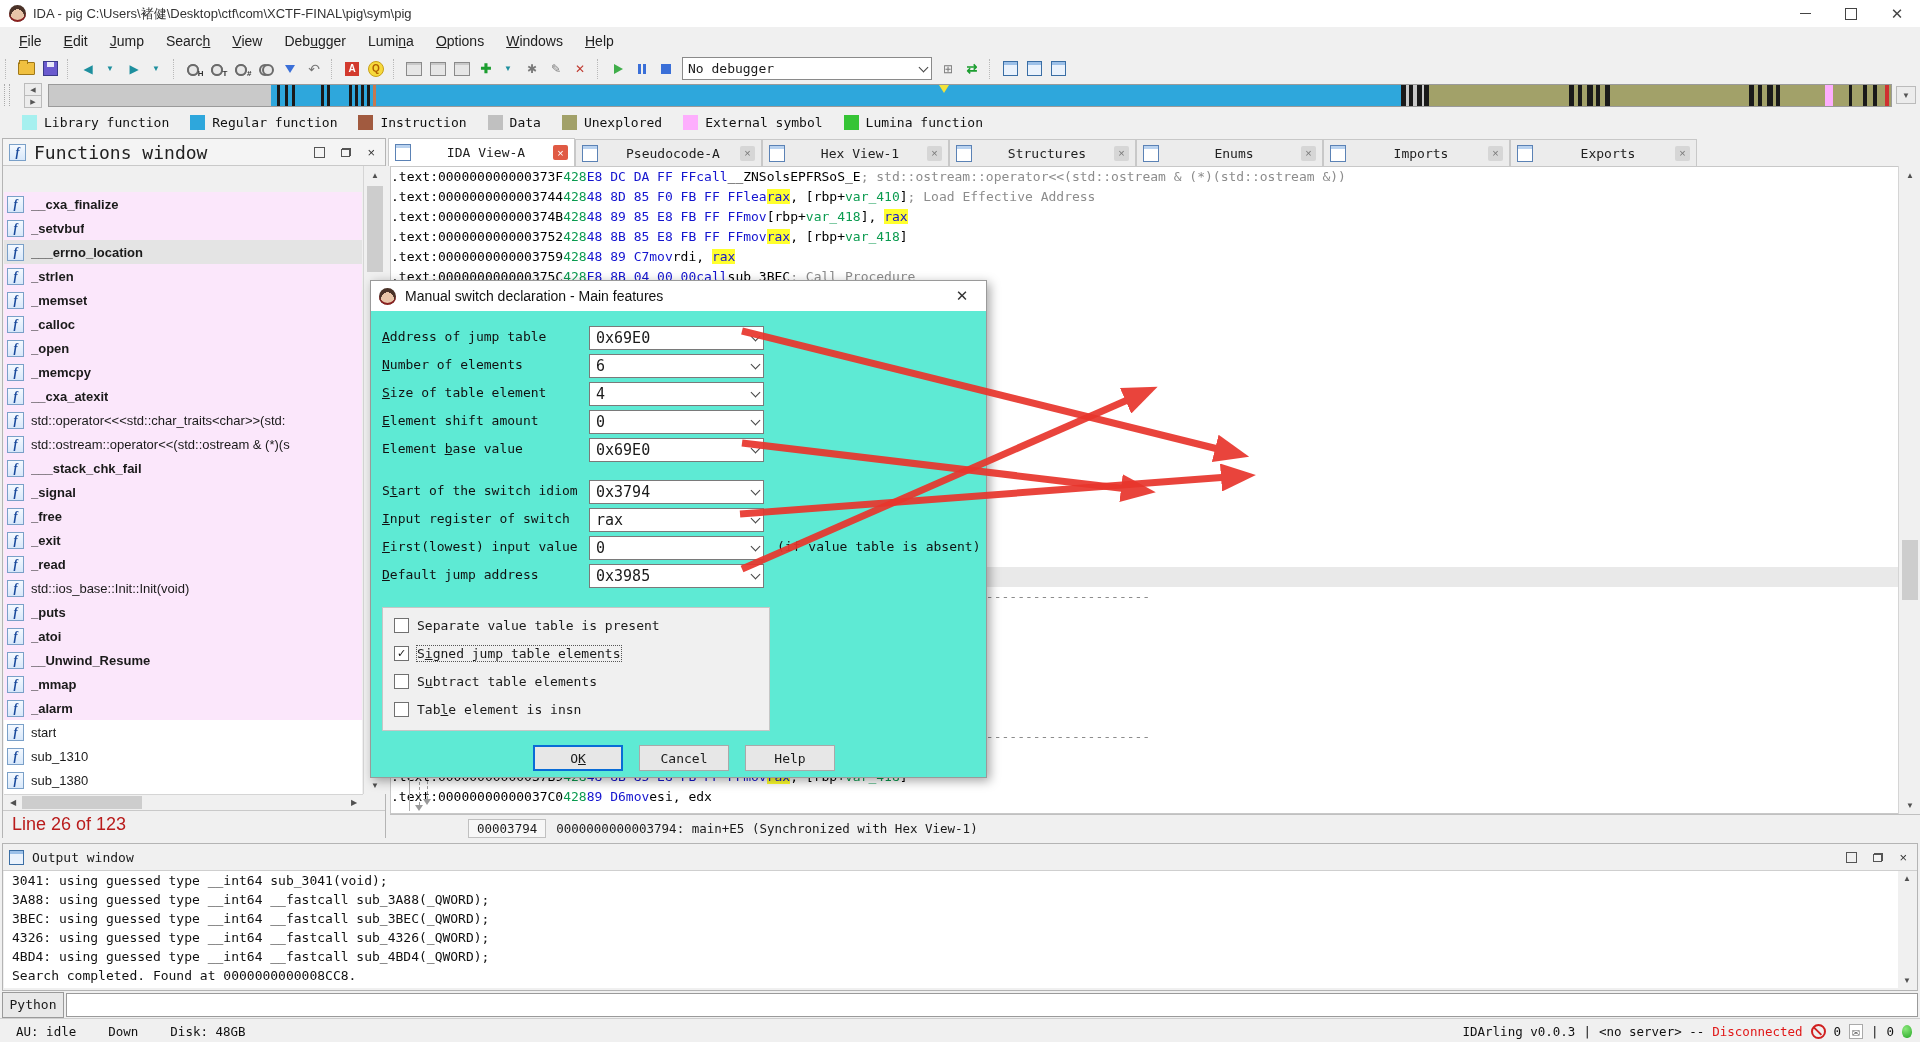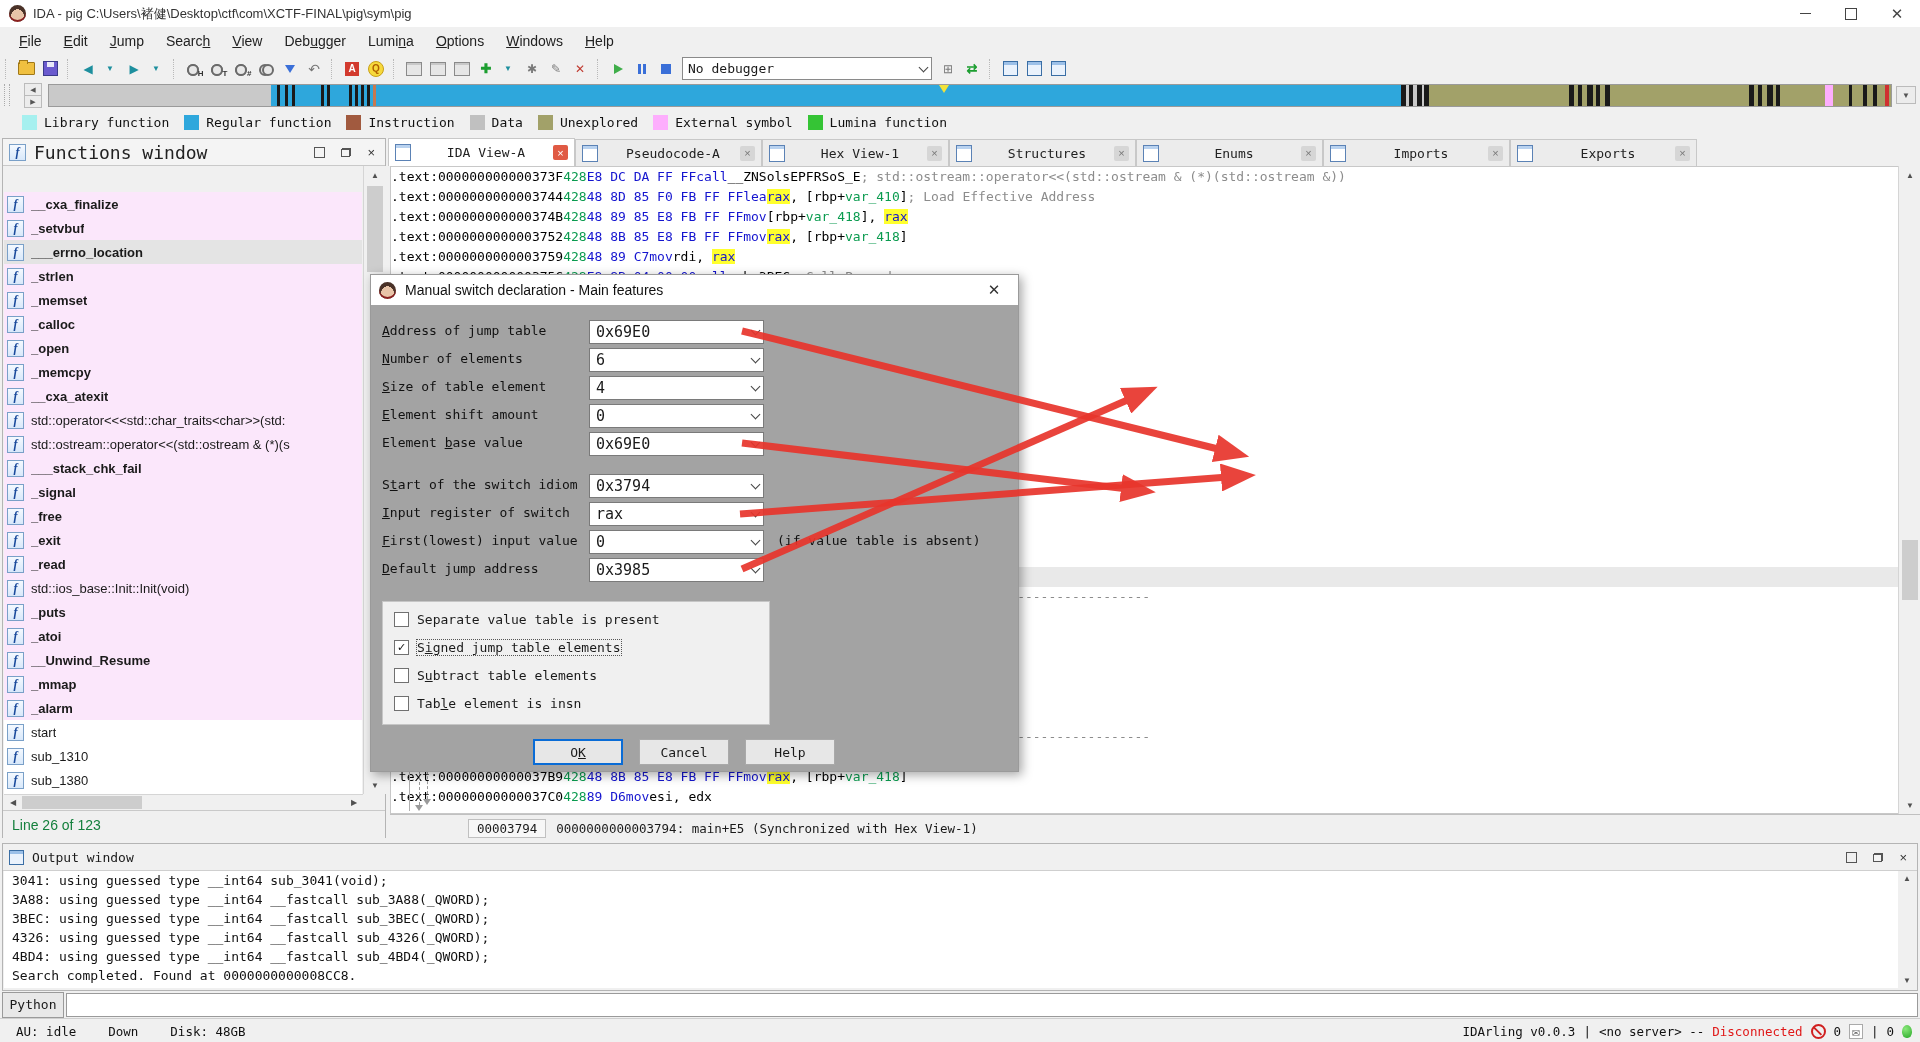--- a/index.html
+++ b/index.html
@@ -57,21 +57,21 @@
   
   #navrow{position:absolute;left:0;top:82px;width:1920px;height:26px;background:#f0f0f0;}
   .nav-handle{position:absolute;left:4px;top:2px;width:4px;height:22px;border-left:1px dotted #aaa;border-right:1px dotted #aaa;}
   .nav-btn{position:absolute;width:16px;height:11px;background:#ececec;border:1px solid #bbb;font-size:7px;color:#555;display:flex;align-items:center;justify-content:center;}
   #band{position:absolute;left:48px;top:2px;width:1842px;height:21px;background:#c9c9c9;border:1px solid #9a9a9a;overflow:hidden;}
   .seg{position:absolute;top:0;height:21px;}
   #band-marker{position:absolute;top:0;width:0;height:0;border-left:5px solid transparent;border-right:5px solid transparent;border-top:8px solid #f2e23a;}
   #band-right-btn{position:absolute;right:4px;top:4px;width:18px;height:16px;background:#ececec;border:1px solid #bbb;display:flex;align-items:center;justify-content:center;font-size:8px;color:#555;}
 
   
-  #legend{position:absolute;left:0;top:108px;width:1920px;height:28px;display:flex;align-items:center;padding-left:22px;box-sizing:border-box;gap:6px;}
+  #legend{position:absolute;left:0;top:108px;width:1920px;height:28px;display:flex;align-items:center;padding-left:22px;box-sizing:border-box;gap:12px;}
   .leg-item{display:flex;align-items:center;gap:7px;margin-right:9px;}
   .leg-sq{width:15px;height:15px;}
   .leg-label{font-size:13px;font-family:"DejaVu Sans Mono",monospace;color:#111;}
 
   
   #fn-panel{position:absolute;left:2px;top:138px;width:384px;height:700px;background:#f0f0f0;border:1px solid #b4b4b4;box-sizing:border-box;}
   #fn-title{position:absolute;left:0;top:0;width:100%;height:26px;background:#f4f4f4;border-bottom:1px solid #c9c9c9;display:flex;align-items:center;}
   .fn-f-icon{width:15px;height:15px;margin:0 8px 0 6px;border:1px solid #7aa0c8;background:linear-gradient(#f4f9ff,#d8e8fa);color:#1a4a9c;font-family:"Liberation Serif",serif;font-style:italic;font-weight:bold;font-size:12px;display:flex;align-items:center;justify-content:center;}
   #fn-title span.t{font-size:18px;color:#222;font-family:"DejaVu Sans Mono",monospace;}
   #fn-title .btns{margin-left:auto;display:flex;gap:16px;padding-right:10px;align-items:center;}
@@ -85,21 +85,21 @@
   #fn-list{position:absolute;left:1px;top:53px;width:358px;height:602px;background:#fff;overflow:hidden;}
   .fn-row{height:24px;display:flex;align-items:center;}
   .fn-row .fn-f-icon{margin:0 7px 0 3px;flex:0 0 15px;}
   .fn-name{font-size:13px;white-space:nowrap;overflow:hidden;}
   .fn-bold{font-weight:bold;}
   
   .sb{background:#f0f0f0;position:absolute;}
   .sb-btn{position:absolute;background:#f0f0f0;color:#505050;display:flex;align-items:center;justify-content:center;font-size:8px;}
   .sb-thumb{position:absolute;background:#cdcdcd;}
   #fn-status{position:absolute;left:0;top:671px;width:100%;height:27px;background:#f0f0f0;border-top:1px solid #c9c9c9;display:flex;align-items:center;}
-  #fn-status span{font-size:14px;padding-left:9px;color:#15803d;}
+  #fn-status span{font-size:18px;padding-left:9px;color:#b91c1c;}
 
   
   #tabbar{position:absolute;left:388px;top:138px;width:1532px;height:28px;background:#f0f0f0;display:flex;align-items:flex-end;}
   .tab{height:27px;width:187px;display:flex;align-items:center;box-sizing:border-box;border:1px solid #c8c8c8;border-bottom:none;background:#ececec;padding:0 6px;}
   .tab.active{background:#ffffff;height:28px;}
   .tab-icon{width:14px;height:15px;border:1px solid #5b82b5;background:#fff;box-shadow:inset 0 3px 0 #b9d2ef;margin-right:8px;flex:0 0 14px;}
   .tab-label{font-size:13px;color:#222;font-family:"DejaVu Sans Mono",monospace;flex:1;text-align:center;}
   .tab-close{width:15px;height:15px;background:#d6d6d6;color:#777;font-size:11px;display:flex;align-items:center;justify-content:center;border-radius:2px;}
   .tab.active .tab-close{background:#e05a44;color:#fff;}
 
@@ -120,21 +120,21 @@
   .hb{color:#1515cf;background:#ffff2e;} .hy{color:#8c8c8c;background:#ffff2e;}
   .hl-row{background:#e9e9e9;}
   .jmp-col{position:absolute;border-left:1px dashed #9a9a9a;width:0;}
   .jmp-solid{position:absolute;border-left:1px solid #b0b0b0;width:0;}
   .jmp-arr{position:absolute;width:0;height:0;border-left:4px solid transparent;border-right:4px solid transparent;border-top:6px solid #9a9a9a;}
   #dz-status{position:absolute;left:390px;top:814px;width:1530px;height:26px;background:#f0f0f0;border-top:1px solid #c0c0c0;display:flex;align-items:center;font-family:"DejaVu Sans Mono",monospace;font-size:12.5px;}
   #dz-status .cell1{border:1px solid #c0c0c0;background:#f7f7f7;padding:1px 8px;margin-left:78px;}
   #dz-status .cell2{padding-left:10px;}
 
   
-  #dlg{position:absolute;left:370px;top:274px;width:615px;height:496px;background:#a3a3a3;border:1px solid #9a9a9a;box-shadow:3px 3px 10px rgba(0,0,0,.35);z-index:30;padding-left:32px;}
+  #dlg{position:absolute;left:370px;top:280px;width:615px;height:496px;background:#5eead4;border:1px solid #9a9a9a;box-shadow:3px 3px 10px rgba(0,0,0,.35);z-index:30;}
   #dlg-title{position:absolute;left:0;top:0;width:100%;height:30px;background:#ffffff;display:flex;align-items:center;}
   #dlg-title .t{font-size:14px;color:#111;}
   #dlg-icon{width:17px;height:17px;margin:0 9px 0 8px;border-radius:50%;background:radial-gradient(circle at 50% 62%, #e8c4a8 0 46%, #4a3228 47% 100%);box-shadow:inset 0 -2px 0 #8a2020;}
   #dlg-close{position:absolute;right:12px;top:5px;width:24px;height:20px;display:flex;align-items:center;justify-content:center;font-size:15px;color:#333;}
   .fld-label{position:absolute;left:11px;font-family:"DejaVu Sans Mono",monospace;font-size:13px;color:#111;white-space:pre;}
   .fld-combo{position:absolute;left:218px;width:175px;height:24px;background:#fff;border:1px solid #7a7a7a;box-sizing:border-box;display:flex;align-items:center;}
   .fld-combo .v{font-family:"DejaVu Sans Mono",monospace;font-size:15px;padding-left:6px;}
   .fld-note{position:absolute;left:406px;font-family:"DejaVu Sans Mono",monospace;font-size:13px;white-space:pre;color:#111;}
   #dlg-group{position:absolute;left:11px;top:326px;width:386px;height:122px;border:1px solid #c6c6c6;background:#f0f0f0;}
   .chk-row{position:absolute;left:23px;display:flex;align-items:center;height:18px;}

